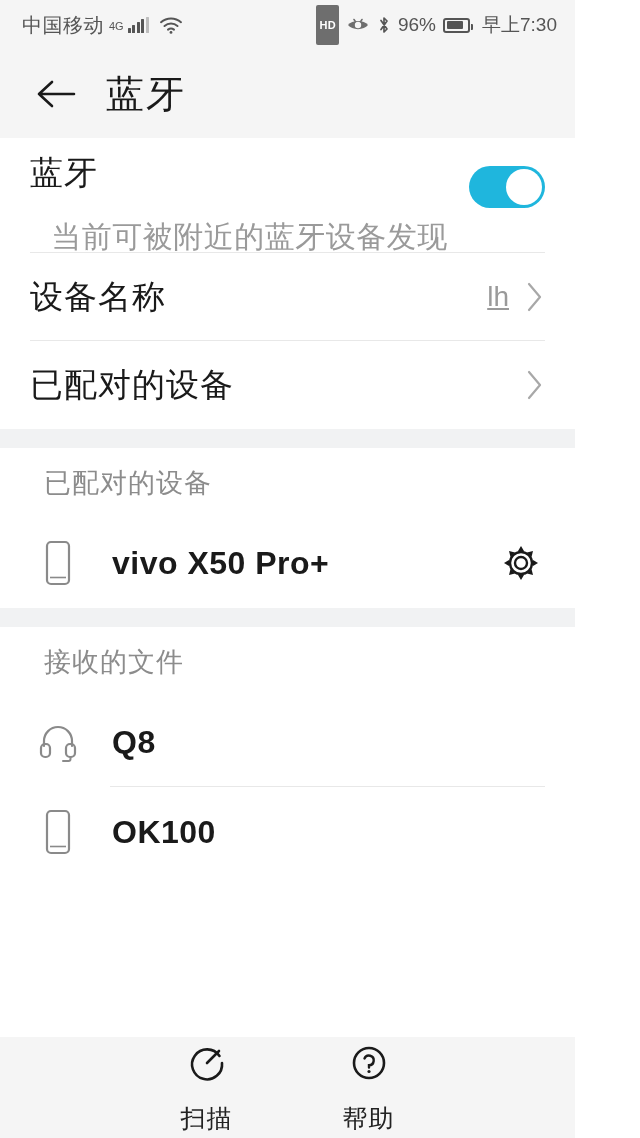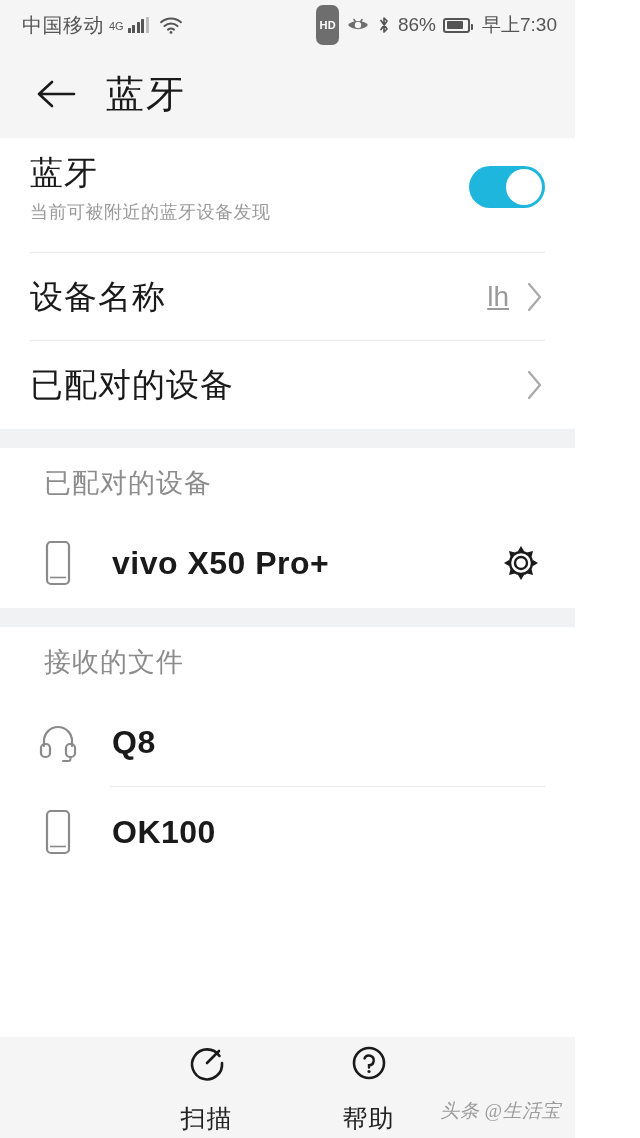--- a/index.html
+++ b/index.html
@@ -75,21 +75,21 @@
   .status-right {
     display: flex;
     align-items: center;
     gap: 7px;
   }
   .hd-badge {
     font-size: 11px;
     font-weight: bold;
     color: #ffffff;
     background: #6e6e6e;
-    border-radius: 7px;
+    border-radius: 2px;
     padding: 14px 3px;
     line-height: 1.1;
     letter-spacing: 0.3px;
   }
   .eye-icon, .bt-icon { display: flex; align-items: center; }
   .batt-pct {
     font-size: 19px;
     color: #555555;
     letter-spacing: 0;
   }
@@ -186,24 +186,25 @@
     padding-top: 14px;
   }
   .bt-text { flex: 1 1 auto; }
   .bt-title {
     font-size: 33px;
     color: #1a1a1a;
     line-height: 1.25;
     letter-spacing: 1px;
   }
   .bt-sub {
-    font-size: 18px;
+    font-size: 30px;
     color: #9a9a9a;
-    margin-top: 7px;
+    margin-top: 24px;
     letter-spacing: 0.5px;
+    text-align: center;
   }
   .switch {
     width: 76px;
     height: 42px;
     border-radius: 21px;
     background: #1fb6dd;
     position: relative;
     flex: 0 0 auto;
     margin-top: 14px;
     cursor: pointer;
@@ -357,21 +358,21 @@
           <path d="M2 9 C6 3.5 18 3.5 22 9 C18 14.5 6 14.5 2 9 Z" fill="#6e6e6e"></path>
           <circle cx="12" cy="9" r="3.2" fill="#f5f5f5"></circle>
           <path d="M8 3.5 L9.5 5.6 M16 3.5 L14.5 5.6" stroke="#6e6e6e" stroke-width="1.6" stroke-linecap="round"></path>
         </svg>
       </span>
       <span class="bt-icon">
         <svg width="14" height="20" viewBox="0 0 14 20">
           <path d="M4 5.5 L10 14 L7 17 L7 3 L10 6 L4 14.5" stroke="#555" stroke-width="1.7" fill="none" stroke-linejoin="round" stroke-linecap="round"></path>
         </svg>
       </span>
-      <span class="batt-pct">86%</span>
+      <span class="batt-pct">96%</span>
       <span class="batt-shell">
         <span class="batt-fill" id="batt-fill" style="width:81%"></span>
       </span>
       <span class="clock">早上7:30</span>
     </div>
   </div>
 
   <div class="app-bar">
     <div class="back-btn">
       <svg width="44" height="34" viewBox="0 0 44 34">
@@ -490,16 +491,15 @@
     <div class="bb-item">
       <span>
         <svg width="42" height="42" viewBox="0 0 42 42">
           <circle cx="21" cy="21" r="15" stroke="#1a1a1a" stroke-width="2.6" fill="none"></circle>
           <path d="M16.5 16.5 A4.8 4.8 0 1 1 21 23.2 L21 25.5" stroke="#1a1a1a" stroke-width="2.4" fill="none" stroke-linecap="round"></path>
           <circle cx="21" cy="29.5" r="1.6" fill="#1a1a1a"></circle>
         </svg>
       </span>
       <span class="bb-label">帮助</span>
     </div>
-    <div class="watermark">头条 @生活宝</div>
   </div>
 
 </div>
 
 </body></html>

